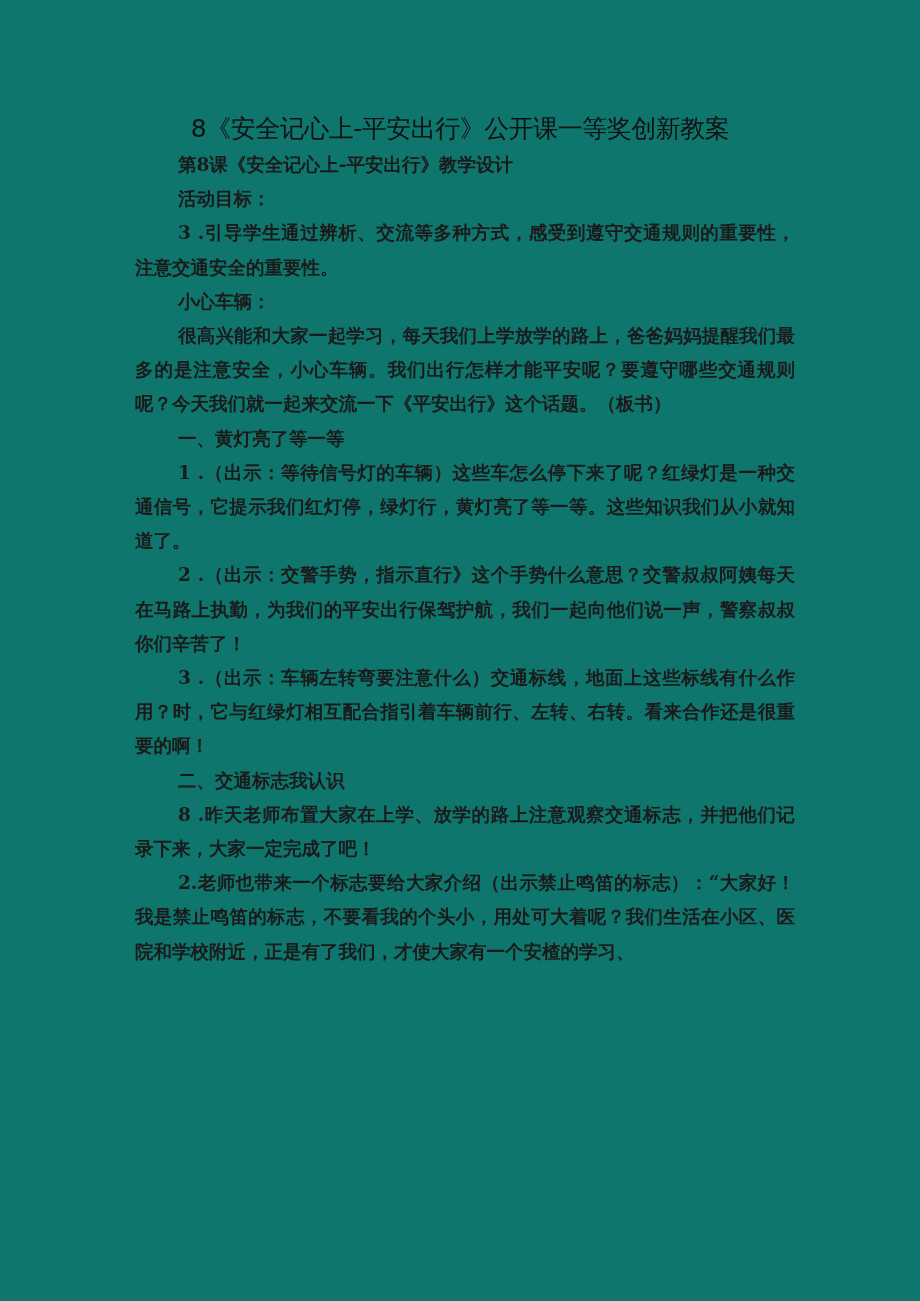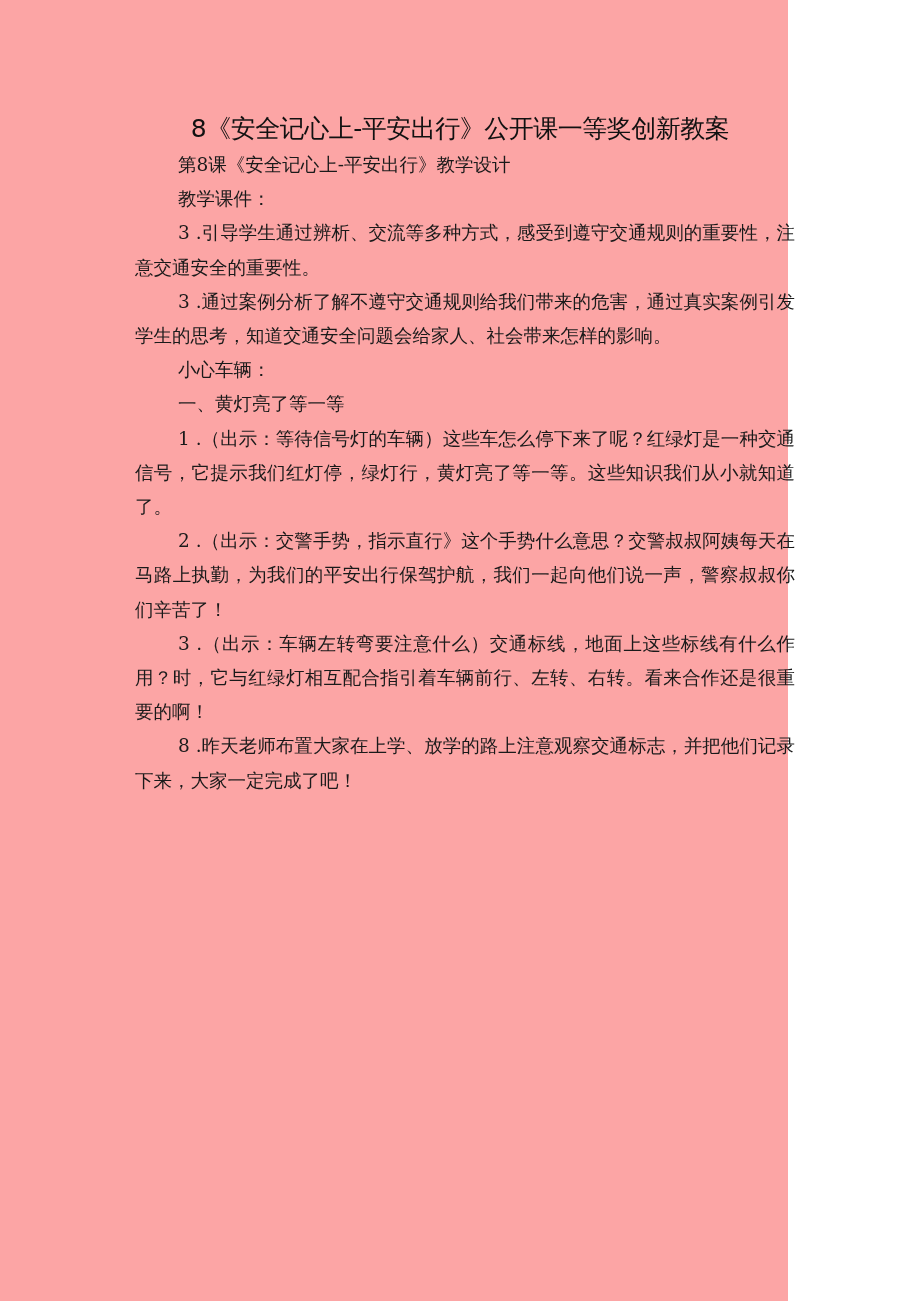--- a/index.html
+++ b/index.html
@@ -1,41 +1,43 @@
 <!DOCTYPE html>
 <html><head>
 <meta charset="utf-8">
 <style>
   html, body { margin: 0; padding: 0; background: #ffffff; }
   body { width: 920px; height: 1301px; position: relative; overflow: hidden; }
   .page {
-    position: absolute; left: 0; top: 0; width: 788px; height: 1301px; background: #fca5a5;
+    position: absolute; left: 0; top: 0; width: 920px; height: 1301px; background: #0f766e;
   }
   .title {
     position: absolute; left: 0; width: 920px; top: 112px; text-align: center;
     font-family: "DejaVu Sans", sans-serif; font-size: 25px; color: #111; letter-spacing: -0.5px;
   }
   .body {
     position: absolute; left: 135px; top: 148px; width: 660px;
     font-family: "DejaVu Serif", serif; font-size: 18.5px; color: #1a1a1a;
     line-height: 34.2px;
   }
   .body p { margin: 0; text-align: justify; text-indent: 0; }
-  .body p.ind { text-indent: 43px; }
+  .body p.ind { text-indent: 43px; font-weight: bold; }
 </style>
 </head>
 <body>
 
 <div class="page">
   <div class="title">8《安全记心上-平安出行》公开课一等奖创新教案</div>
   <div class="body">
     <p class="ind">第8课《安全记心上-平安出行》教学设计</p>
-    <p class="ind">教学课件：</p>
+    <p class="ind">活动目标：</p>
     <p class="ind">3 .引导学生通过辨析、交流等多种方式，感受到遵守交通规则的重要性，注意交通安全的重要性。</p>
-    <p class="ind">3 .通过案例分析了解不遵守交通规则给我们带来的危害，通过真实案例引发学生的思考，知道交通安全问题会给家人、社会带来怎样的影响。</p>
     <p class="ind">小心车辆：</p>
+    <p class="ind">很高兴能和大家一起学习，每天我们上学放学的路上，爸爸妈妈提醒我们最多的是注意安全，小心车辆。我们出行怎样才能平安呢？要遵守哪些交通规则呢？今天我们就一起来交流一下《平安出行》这个话题。（板书）</p>
     <p class="ind">一、黄灯亮了等一等</p>
     <p class="ind">1 .（出示：等待信号灯的车辆）这些车怎么停下来了呢？红绿灯是一种交通信号，它提示我们红灯停，绿灯行，黄灯亮了等一等。这些知识我们从小就知道了。</p>
     <p class="ind">2 .（出示：交警手势，指示直行》这个手势什么意思？交警叔叔阿姨每天在马路上执勤，为我们的平安出行保驾护航，我们一起向他们说一声，警察叔叔你们辛苦了！</p>
     <p class="ind">3 .（出示：车辆左转弯要注意什么）交通标线，地面上这些标线有什么作用？时，它与红绿灯相互配合指引着车辆前行、左转、右转。看来合作还是很重要的啊！</p>
+    <p class="ind">二、交通标志我认识</p>
     <p class="ind">8 .昨天老师布置大家在上学、放学的路上注意观察交通标志，并把他们记录下来，大家一定完成了吧！</p>
+    <p class="ind">2.老师也带来一个标志要给大家介绍（出示禁止鸣笛的标志）：“大家好！我是禁止鸣笛的标志，不要看我的个头小，用处可大着呢？我们生活在小区、医院和学校附近，正是有了我们，才使大家有一个安楂的学习、</p>
   </div>
 </div>
 
 </body></html>

